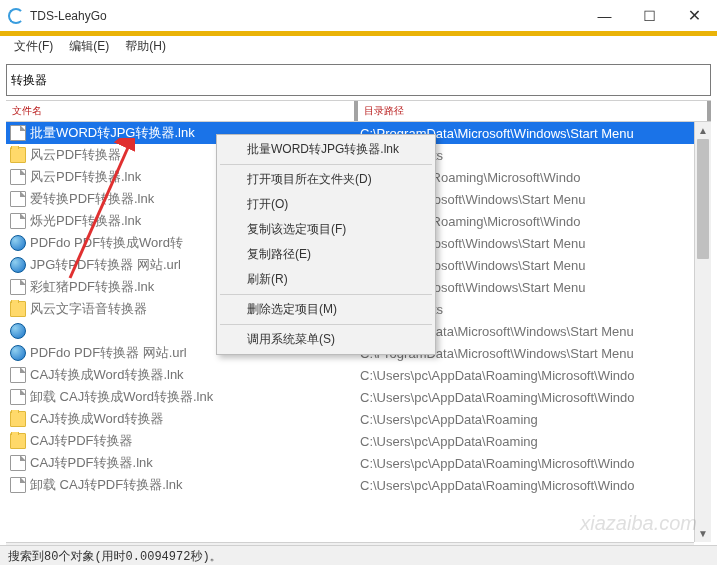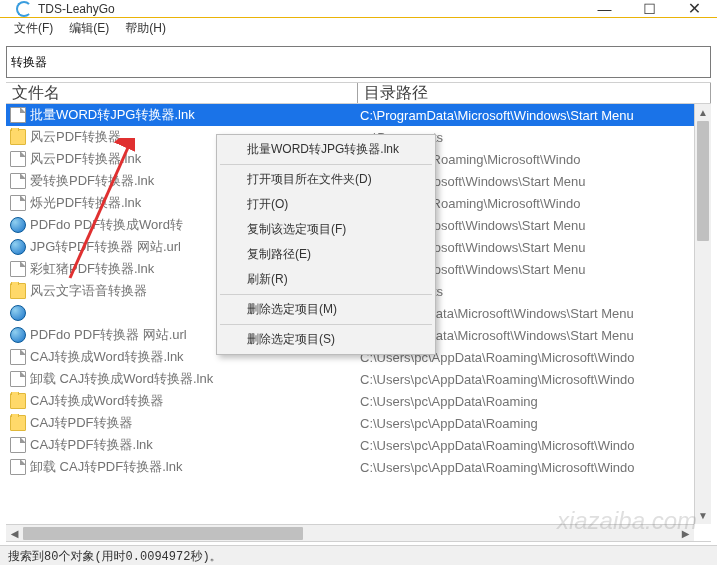--- a/index.html
+++ b/index.html
@@ -1,27 +1,27 @@
 <!DOCTYPE html>
 <html><head>
   <meta charset="utf-8">
   <style>
     * { box-sizing: border-box; margin: 0; padding: 0; }
     body { font-family: "Microsoft YaHei", "Segoe UI", sans-serif; font-size: 12px; background: #fff; width: 717px; height: 565px; overflow: hidden; position: relative; }
-    .titlebar { height: 18px; display: flex; align-items: center; padding: 0 0 0 16px; border-bottom: 1px solid #eab308; background: #fff; }
+    .titlebar { height: 36px; display: flex; align-items: center; padding: 0 0 0 8px; border-bottom: 5px solid #eab308; background: #fff; }
     .titlebar .icon { width: 16px; height: 16px; border: 2px solid #3a9dde; border-radius: 50%; border-right-color: transparent; margin-right: 6px; }
     .titlebar .title { flex: 1; font-size: 12px; color: #333; }
     .titlebar .wbtn { width: 45px; height: 30px; display: flex; align-items: center; justify-content: center; color: #333; font-size: 14px; }
     .titlebar .wbtn.close { font-size: 16px; }
     .menubar { height: 24px; display: flex; align-items: flex-start; padding: 0 6px; font-size: 12px; color: #333; }
     .menubar .mitem { padding: 2px 8px; }
     .searchbar { margin: 4px 6px; border: 1px solid #7a7a7a; height: 32px; display: flex; align-items: center; }
     .searchbar input { border: none; outline: none; width: 100%; font-size: 12px; padding: 2px 4px; font-family: inherit; }
     .headers { display: flex; height: 22px; border-top: 1px solid #d0d0d0; border-bottom: 1px solid #d0d0d0; background: #fff; margin: 0 6px; }
-    .headers .hcell { padding: 2px 6px; border-right: 1px solid #a3a3a3; font-size: 16px; color: #404040; display: flex; align-items: center; }
+    .headers .hcell { padding: 2px 6px; border-right: 4px solid #a3a3a3; font-size: 10px; color: #b91c1c; display: flex; align-items: center; }
     .headers .hcell.name { width: 352px; }
     .headers .hcell.path { flex: 1; }
     .listarea { margin: 0 6px; height: 438px; overflow: hidden; position: relative; border-bottom: 1px solid #d0d0d0; }
     .row { display: flex; height: 22px; align-items: center; font-size: 13px; color: #737373; }
     .row.selected { background: #1a73e8; color: #fff; }
     .row .cname { width: 352px; display: flex; align-items: center; padding-left: 4px; overflow: hidden; white-space: nowrap; }
     .row .cpath { flex: 1; overflow: hidden; white-space: nowrap; padding-left: 2px; }
     .ficon { width: 16px; height: 16px; margin-right: 4px; flex-shrink: 0; display: inline-block; }
     .ic-folder { background: #ffd96a; border: 1px solid #e0b83a; border-radius: 1px; position: relative; }
     .ic-folder::before { content: ""; position: absolute; top: -3px; left: 0; width: 6px; height: 3px; background: #ffd96a; border: 1px solid #e0b83a; border-bottom: none; border-radius: 1px 1px 0 0; }
@@ -34,21 +34,21 @@
     .scroll-h { position: absolute; left: 0; right: 17px; bottom: 0; height: 17px; background: #f0f0f0; border-top: 1px solid #d0d0d0; }
     .scroll-h .arrow { width: 17px; height: 17px; display: inline-flex; align-items: center; justify-content: center; color: #666; font-size: 10px; }
     .scroll-h .arrow.r { float: right; }
     .scroll-h .thumb { position: absolute; top: 2px; left: 17px; height: 13px; width: 280px; background: #c0c0c0; border-radius: 1px; }
     .statusbar { height: 20px; padding: 2px 8px; font-size: 12px; color: #333; background: #f0f0f0; border-top: 1px solid #d0d0d0; position: absolute; bottom: 0; left: 0; right: 0; font-family: Liberation Mono, monospace; }
     .ctxmenu { position: absolute; left: 216px; top: 134px; width: 220px; background: #f2f2f2; border: 1px solid #bcbcbc; box-shadow: 3px 3px 6px rgba(0,0,0,0.25); padding: 2px; z-index: 100; }
     .ctxmenu .ctitle { padding: 4px 28px; font-size: 12px; color: #333; }
     .ctxmenu .sep { height: 1px; background: #d0d0d0; margin: 2px 1px; }
     .ctxmenu .citem { padding: 4px 28px; font-size: 12px; color: #333; }
     .arrow-annot { position: absolute; left: 35px; top: 138px; width: 100px; height: 150px; pointer-events: none; z-index: 50; }
-    .watermark { position: absolute; right: 20px; bottom: 30px; font-size: 24px; color: rgba(128,128,128,0.25); font-style: italic; pointer-events: none; }
+    .watermark { position: absolute; right: 20px; bottom: 30px; font-size: 20px; color: rgba(128,128,128,0.25); font-style: italic; pointer-events: none; }
   </style>
 </head>
 <body>
 
 <div class="titlebar">
   <span class="icon"></span>
   <span class="title">TDS-LeahyGo</span>
   <div class="wbtn">—</div>
   <div class="wbtn">☐</div>
   <div class="wbtn close">✕</div>
@@ -208,21 +208,21 @@
   <div class="ctitle">批量WORD转JPG转换器.lnk</div>
   <div class="sep"></div>
   <div class="citem">打开项目所在文件夹(D)</div>
   <div class="citem">打开(O)</div>
   <div class="citem">复制该选定项目(F)</div>
   <div class="citem">复制路径(E)</div>
   <div class="citem">刷新(R)</div>
   <div class="sep"></div>
   <div class="citem">删除选定项目(M)</div>
   <div class="sep"></div>
-  <div class="citem">删除选定项目(S)</div>
+  <div class="citem">调用系统菜单(S)</div>
 </div>
 
 <svg class="arrow-annot" viewBox="0 0 100 150">
   <defs>
       <marker id="ah" markerWidth="10" markerHeight="10" refX="2" refY="5" orient="auto">
         <path d="M0,0 L10,5 L0,10 Z" fill="#e03030"></path>
       </marker>
     </defs>
   <line x1="35" y1="140" x2="95" y2="5" stroke="#e03030" stroke-width="3" marker-end="url(#ah)"></line>
 </svg>

